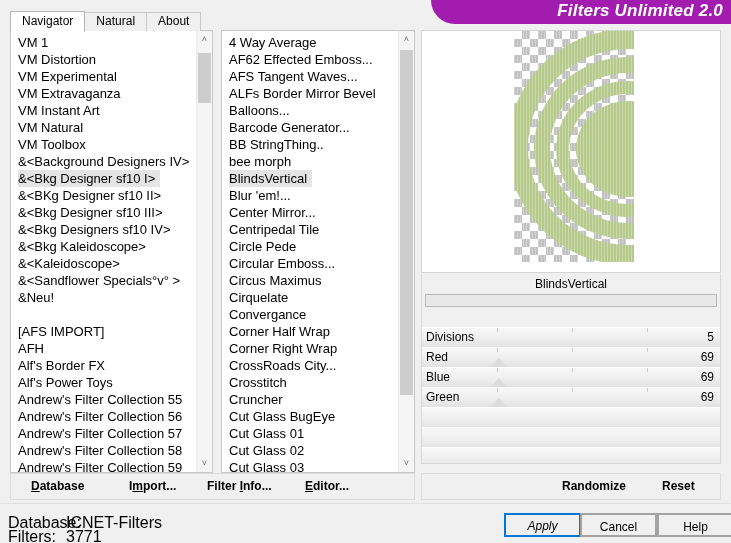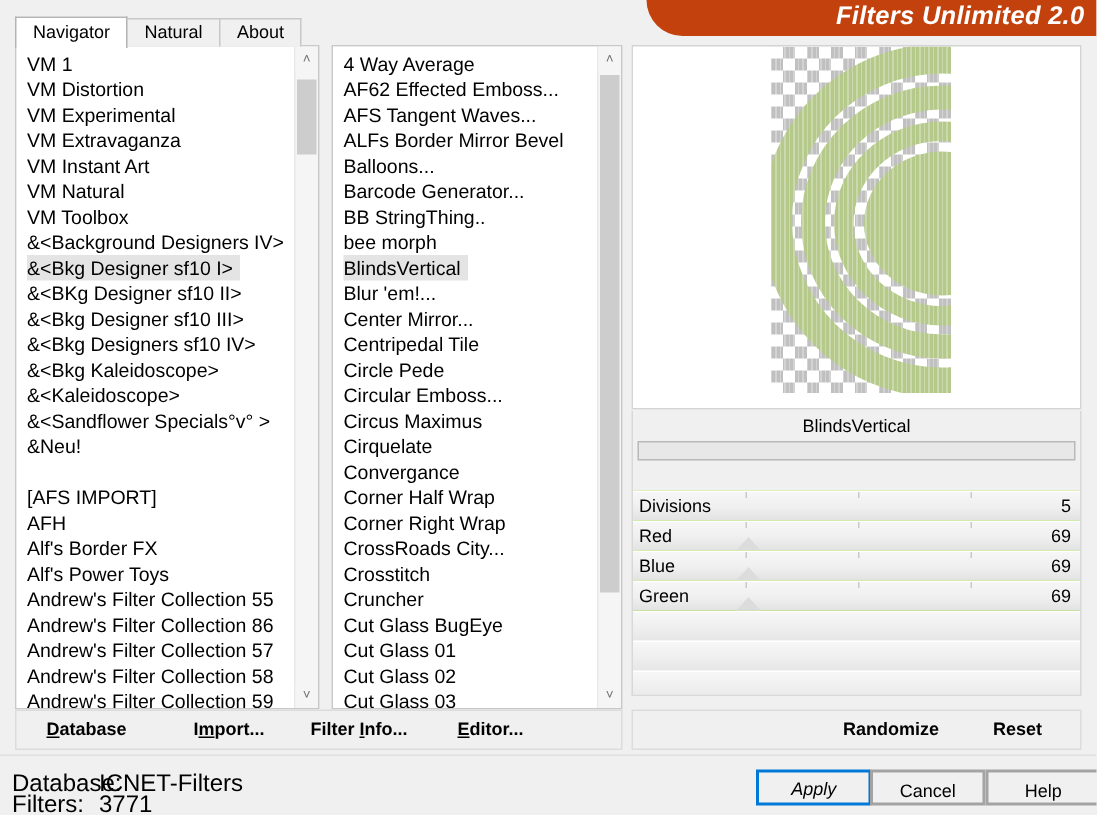--- a/index.html
+++ b/index.html
@@ -17,21 +17,21 @@
     position: relative;
     width: 731px; height: 543px;
     background: #f0f0f0;
   }
 
   
   .banner {
     position: absolute;
     top: 0; right: 0;
     width: 300px; height: 24px;
-    background: #c2410c;
+    background: #a21caf;
     border-bottom-left-radius: 26px 26px;
     overflow: hidden;
   }
   .banner-text {
     position: absolute;
     right: 8px; top: 1px;
     font-family: "Liberation Sans", sans-serif;
     font-style: italic;
     font-weight: bold;
     font-size: 17px;
@@ -191,21 +191,21 @@
     border: 1px solid #b9b9b9;
   }
   .param-rows {
     position: absolute;
     left: 0; right: 0; top: 53px;
   }
   .param-row {
     position: relative;
     height: 20px;
     border-top: 1px solid #ffffff;
-    background: #84cc16;
+    background: #4d7c0f;
     overflow: hidden;
   }
   .param-row .track {
     position: absolute;
     left: 0; right: 0; top: 0; bottom: 0;
     background: linear-gradient(to bottom, #f7f7f7 0%, #efefef 55%, #e2e2e2 100%);
   }
   .tick {
     position: absolute;
     top: 0; width: 1px; height: 4px;
@@ -335,21 +335,21 @@
         <div class="list-item">&amp;&lt;Bkg Kaleidoscope&gt;</div>
         <div class="list-item">&amp;&lt;Kaleidoscope&gt;</div>
         <div class="list-item">&amp;&lt;Sandflower Specials°v° &gt;</div>
         <div class="list-item">&amp;Neu!</div>
         <div class="list-item spacer"></div>
         <div class="list-item">[AFS IMPORT]</div>
         <div class="list-item">AFH</div>
         <div class="list-item">Alf's Border FX</div>
         <div class="list-item">Alf's Power Toys</div>
         <div class="list-item">Andrew's Filter Collection 55</div>
-        <div class="list-item">Andrew's Filter Collection 86</div>
+        <div class="list-item">Andrew's Filter Collection 56</div>
         <div class="list-item">Andrew's Filter Collection 57</div>
         <div class="list-item">Andrew's Filter Collection 58</div>
         <div class="list-item">Andrew's Filter Collection 59</div>
       </div>
     <div class="vscroll">
       <div class="sb-btn up">˄</div>
       <div class="sb-thumb" style="top:22px;height:50px;"></div>
       <div class="sb-btn down">˅</div>
     </div>
   </div>

